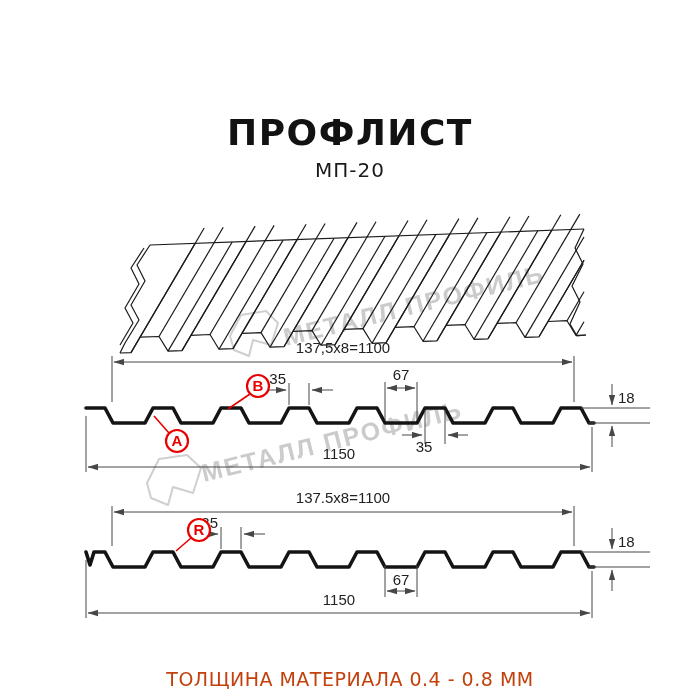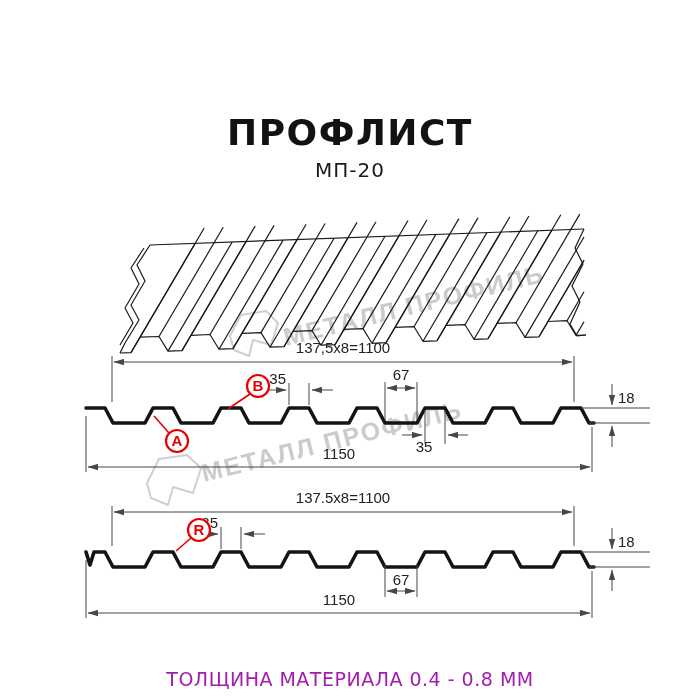--- a/index.html
+++ b/index.html
@@ -7,21 +7,21 @@
        font-family:"Liberation Sans", sans-serif;}
   .stage{position:absolute;left:0;top:8px;width:700px;height:700px;margin-top:44px;}
   .title{position:absolute;left:0;top:60px;width:700px;text-align:center;
          font-family:"DejaVu Sans", sans-serif;font-weight:bold;font-size:36px;
          letter-spacing:1.5px;color:#121212;}
   .subtitle{position:absolute;left:0;top:106px;width:700px;text-align:center;
             font-family:"DejaVu Sans", sans-serif;font-weight:500;font-size:20px;
             letter-spacing:1px;color:#1a1a1a;}
   .footer{position:absolute;left:0;top:616px;width:700px;text-align:center;
           font-family:"DejaVu Sans", sans-serif;font-size:19px;font-weight:500;
-          letter-spacing:.5px;color:#a21caf;}
+          letter-spacing:.5px;color:#c2410c;}
   svg{position:absolute;left:0;top:0;}
   .profline{fill:none;stroke:#141414;stroke-width:3.6;stroke-linejoin:round;stroke-linecap:round;}
   .thin3d{fill:none;stroke:#1b1b1b;stroke-width:1.2;stroke-linejoin:round;}
   #ribs3d line{stroke:#1b1b1b;stroke-width:1.2;}
   .dim{stroke:#474747;stroke-width:1;fill:none;}
   .dimtxt{font-family:"Liberation Sans", sans-serif;font-size:15px;fill:#222222;}
   .wm{fill:#cbcbcb;font-family:"Liberation Sans", sans-serif;font-weight:bold;
       font-size:25px;letter-spacing:2px;}
   .wmlogo{fill:none;stroke:#cfcfcf;stroke-width:2;stroke-linejoin:round;}
   .redline{stroke:#e80000;stroke-width:1.6;fill:none;}

